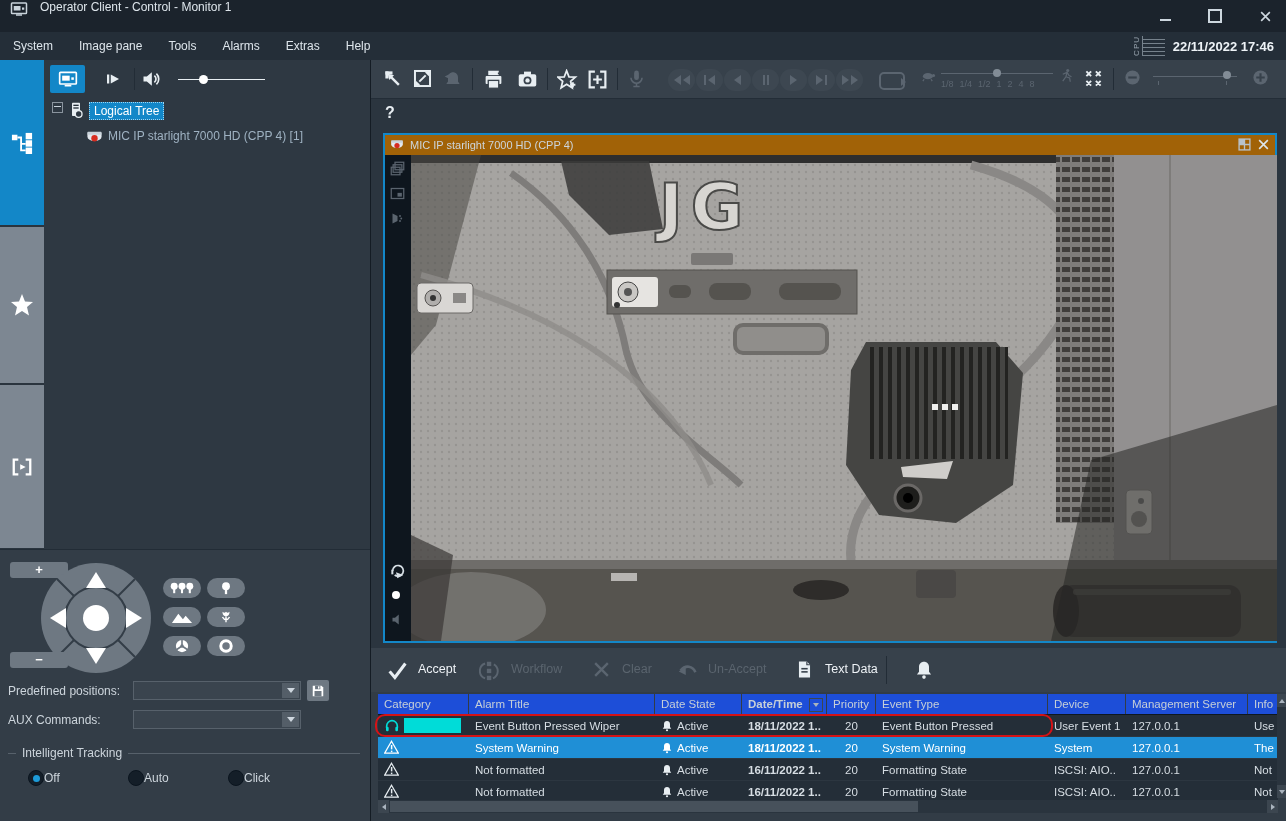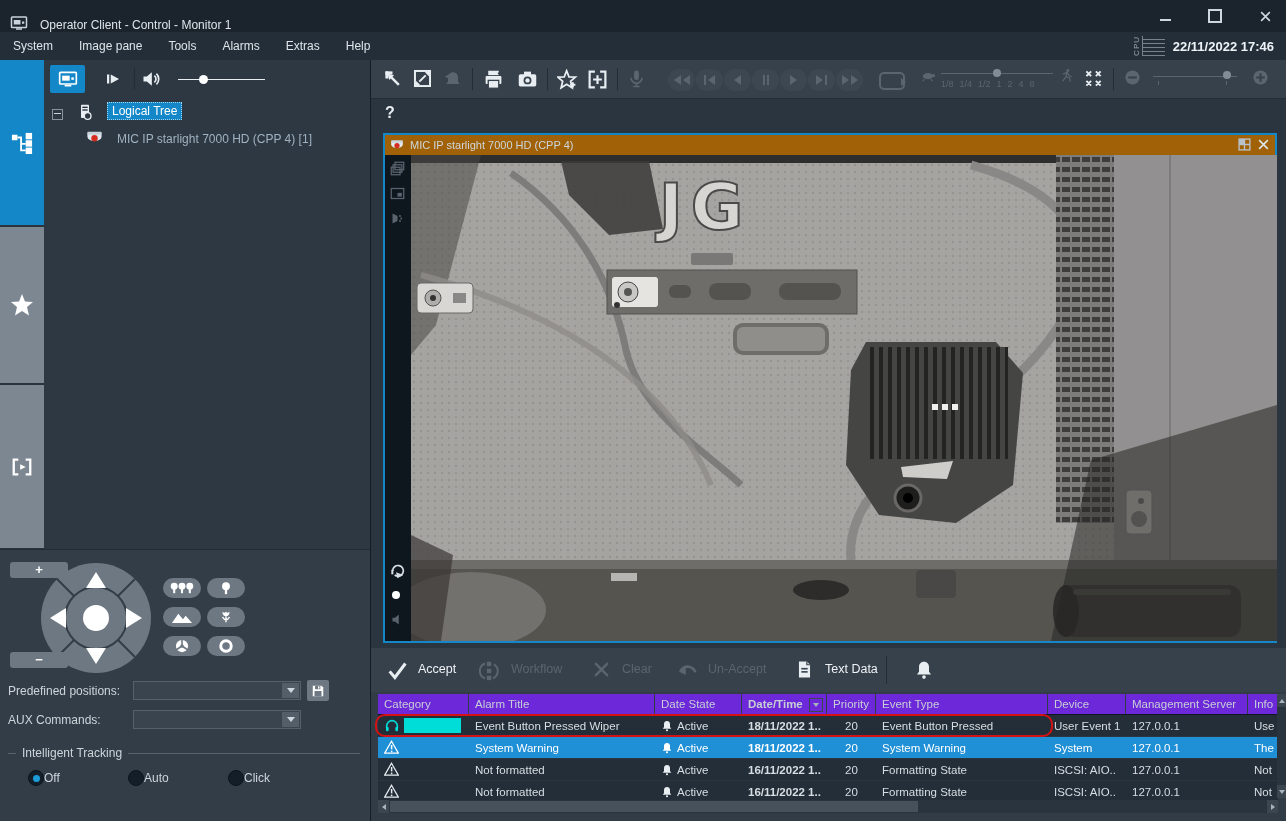--- a/index.html
+++ b/index.html
@@ -6,21 +6,21 @@
   body{width:1286px;height:821px;position:relative;overflow:hidden;
        background:#2b353f;font-family:"Liberation Sans",sans-serif;
        -webkit-font-smoothing:antialiased;color:#dfe6ec;}
   .abs{position:absolute;}
   svg{display:block;}
   .icon{color:#e8eef2;}
   .icon.dim{color:#5b6570;}
 
   
   .titlebar{position:absolute;left:0;top:0;width:1286px;height:32px;background:#1b232c;
-            display:flex;align-items:flex-end;}
+            display:flex;align-items:flex-start;}
   .titlebar .appicon{margin-left:10px;color:#c9d3db;}
   .titlebar .title{margin-left:12px;font-size:12px;color:#dde5eb;}
   .wincontrols{position:absolute;right:14px;top:0;height:32px;display:flex;align-items:center;gap:36px;}
   .winbtn{width:14px;height:14px;display:flex;align-items:center;justify-content:center;color:#cdd7df;}
   .winbtn .minbar{width:11px;height:2px;background:#cdd7df;margin-top:8px;}
   .winbtn .maxbox{width:11px;height:10px;border:2px solid #cdd7df;}
 
   
   .menubar{position:absolute;left:0;top:32px;width:1286px;height:28px;background:#242e38;
            border-bottom:1px solid #18202a;display:flex;align-items:center;}
@@ -43,21 +43,21 @@
   .tab.t3{height:163px;}
   .treebar{position:absolute;left:44px;top:0;right:0;height:38px;}
   .tb-btn{position:absolute;top:5px;width:35px;height:28px;border-radius:2px;
           display:flex;align-items:center;justify-content:center;}
   .tb-btn.active{background:#1387c8;}
   .tb-div{position:absolute;top:8px;width:1px;height:22px;background:#222c36;}
   .vol-line{position:absolute;top:19px;height:1px;background:#e8eef2;}
   .vol-dot{position:absolute;top:15px;width:9px;height:9px;border-radius:50%;background:#fff;}
 
   .tree{position:absolute;left:44px;top:38px;right:0;bottom:271px;}
-  .treerow{position:absolute;display:flex;align-items:flex-end;gap:14px;font-size:12px;}
+  .treerow{position:absolute;display:flex;align-items:flex-start;gap:5px;font-size:12px;}
   .expander{width:9px;height:9px;border:1px solid #8a949e;background:#2e3842;position:relative;}
   .expander::after{content:"";position:absolute;left:1px;right:1px;top:3px;height:1px;background:#c8d2da;}
   .rootlabel{background:#1387c8;border:1px dotted #9fd4f0;color:#fff;padding:0 4px;line-height:16px;}
   .devlabel{color:#9fb2c2;}
 
   
   .ptz{position:absolute;left:0;bottom:0;width:370px;height:271px;background:#333d47;
        border-top:1px solid #222c36;font-size:12px;color:#cdd5dc;}
   .zoombtn{position:absolute;left:10px;width:58px;height:16px;background:#6e7882;border-radius:3px;
            color:#fff;font-weight:bold;text-align:center;line-height:15px;font-size:13px;}
@@ -119,21 +119,21 @@
   .alarmpanel{position:absolute;left:0;top:588px;right:0;bottom:0;background:#323c46;}
   .abar{position:absolute;left:0;top:0;right:0;height:44px;background:#37414b;}
   .ab{position:absolute;top:12px;}
   .ab-label{position:absolute;top:14px;font-size:12.5px;color:#eef2f6;}
   .ab-label.dim{color:#5a646e;}
   .ab-div{position:absolute;left:515px;top:8px;width:1px;height:28px;background:#222c36;}
 
   .atable{position:absolute;left:7px;top:46px;width:900px;font-size:11.5px;}
   .trow{display:flex;height:21px;align-items:center;background:#242e38;position:relative;
         border-bottom:1px solid #2c3640;color:#d6dde3;}
-  .thead{display:flex;height:20px;align-items:flex-start;background:#6d28d9;color:#c6cfd7;
+  .thead{display:flex;height:20px;align-items:flex-start;background:#1d4ed8;color:#c6cfd7;
          border-bottom:1px solid #0e1820;}
   .thead .cell{border-right:1px solid #323c46;height:100%;display:flex;align-items:center;position:relative;}
   .cell{box-sizing:border-box;padding-left:6px;overflow:hidden;white-space:nowrap;flex:none;
         display:flex;align-items:center;gap:4px;}
   .c0{width:91px;}.c1{width:186px;}.c2{width:87px;}.c3{width:85px;font-weight:bold;}.c4{width:49px;justify-content:center;padding-left:0;}
   .c5{width:172px;}.c6{width:78px;}.c7{width:122px;}.c8{width:30px;}
   .trow.selected{background:#1f8fd6;color:#fff;}
   .cyanswatch{flex:1;height:15px;background:#00dcd8;margin-right:8px;}
   .redoutline{position:absolute;left:-3px;top:-1px;width:678px;height:23px;border:2px solid #d41216;
               border-radius:10px;box-sizing:border-box;pointer-events:none;z-index:5;}

